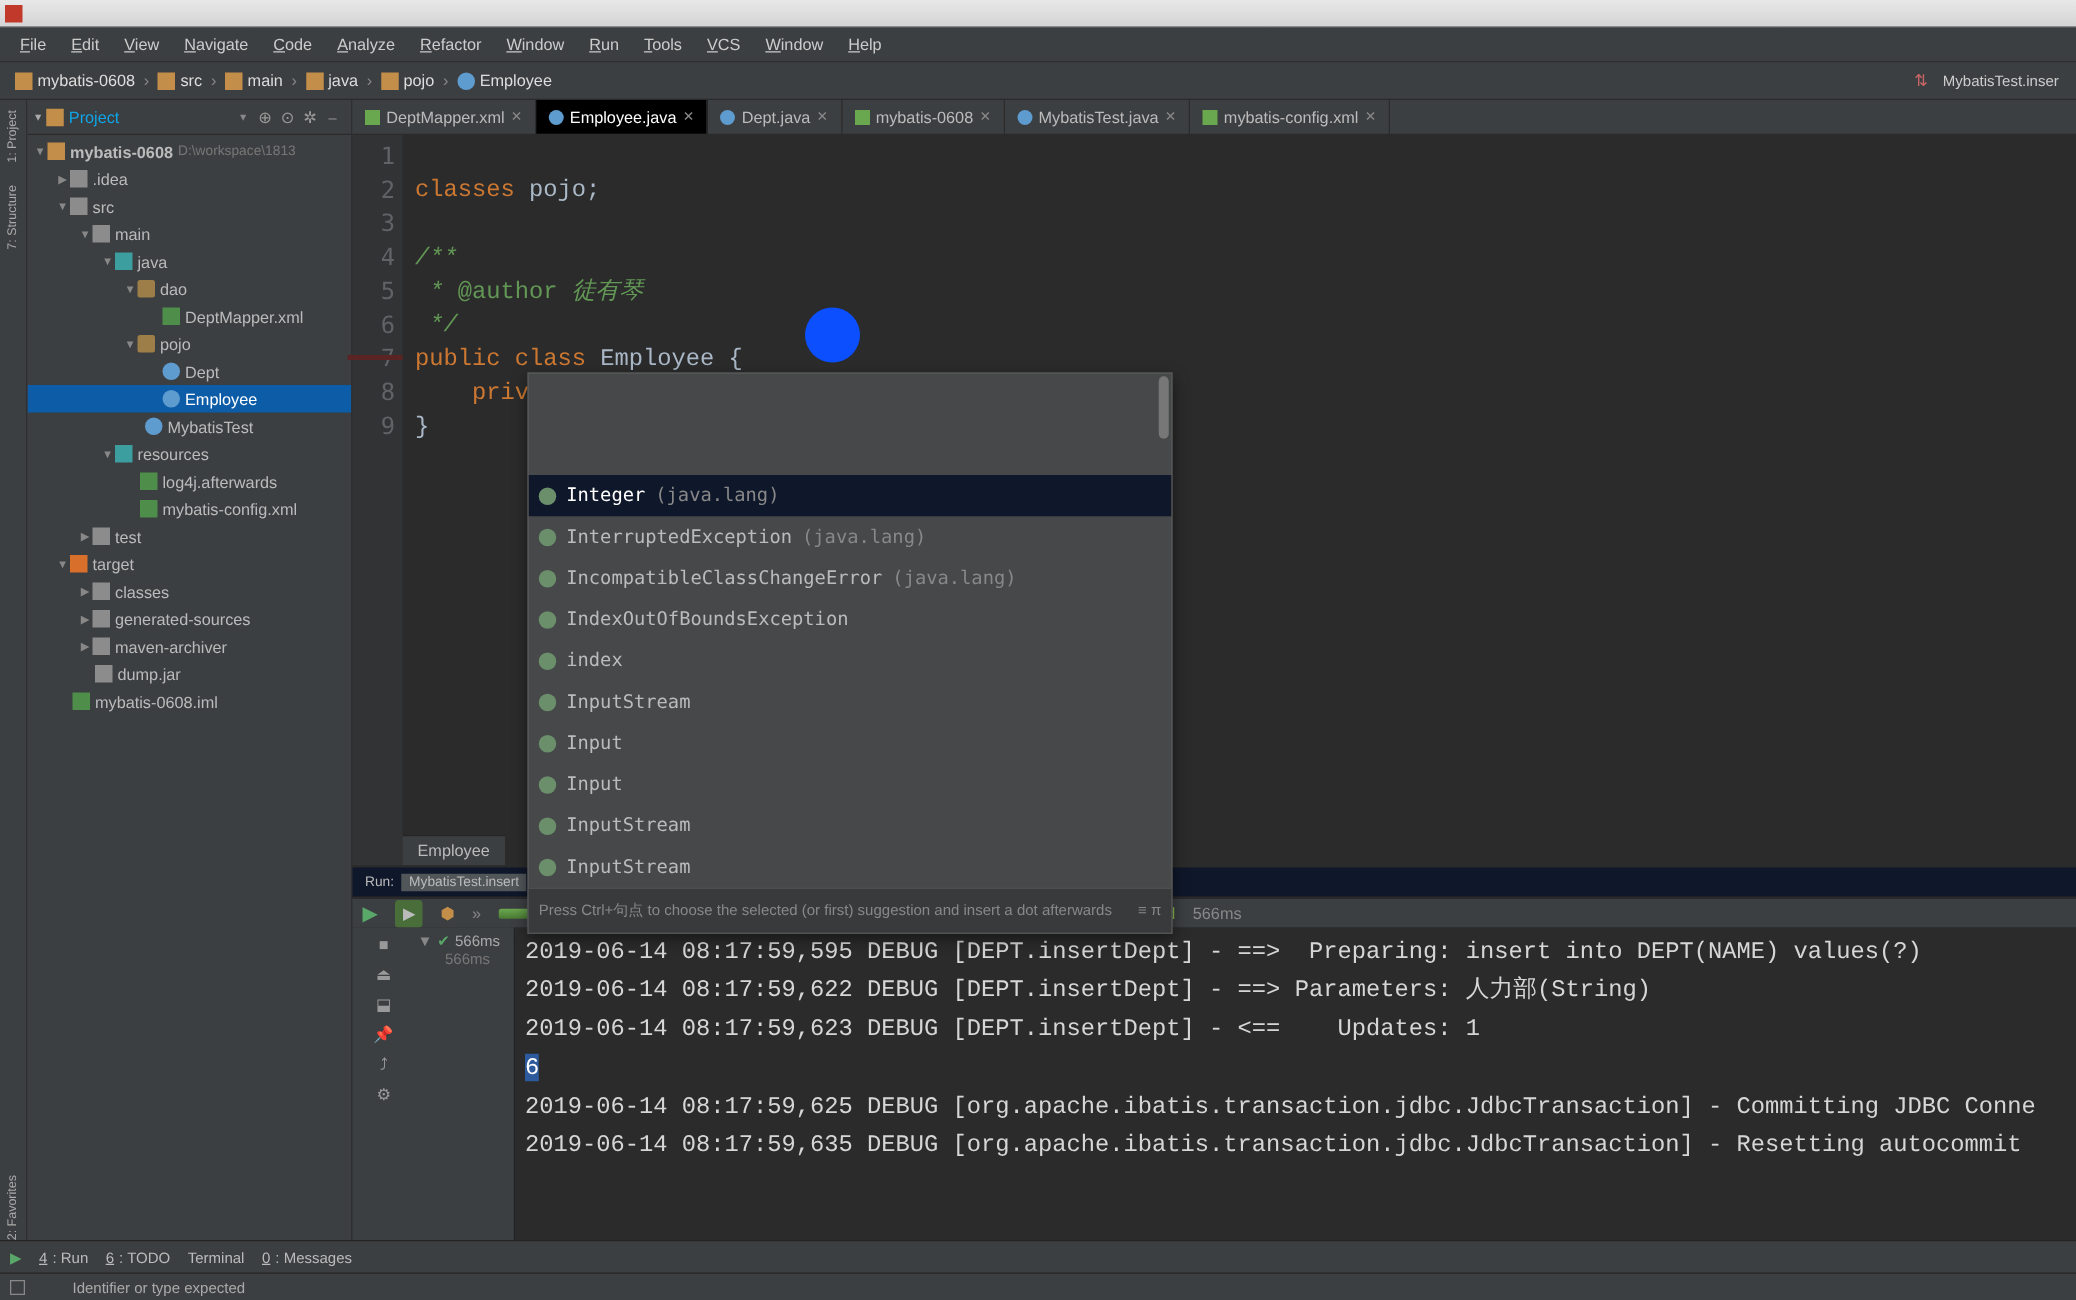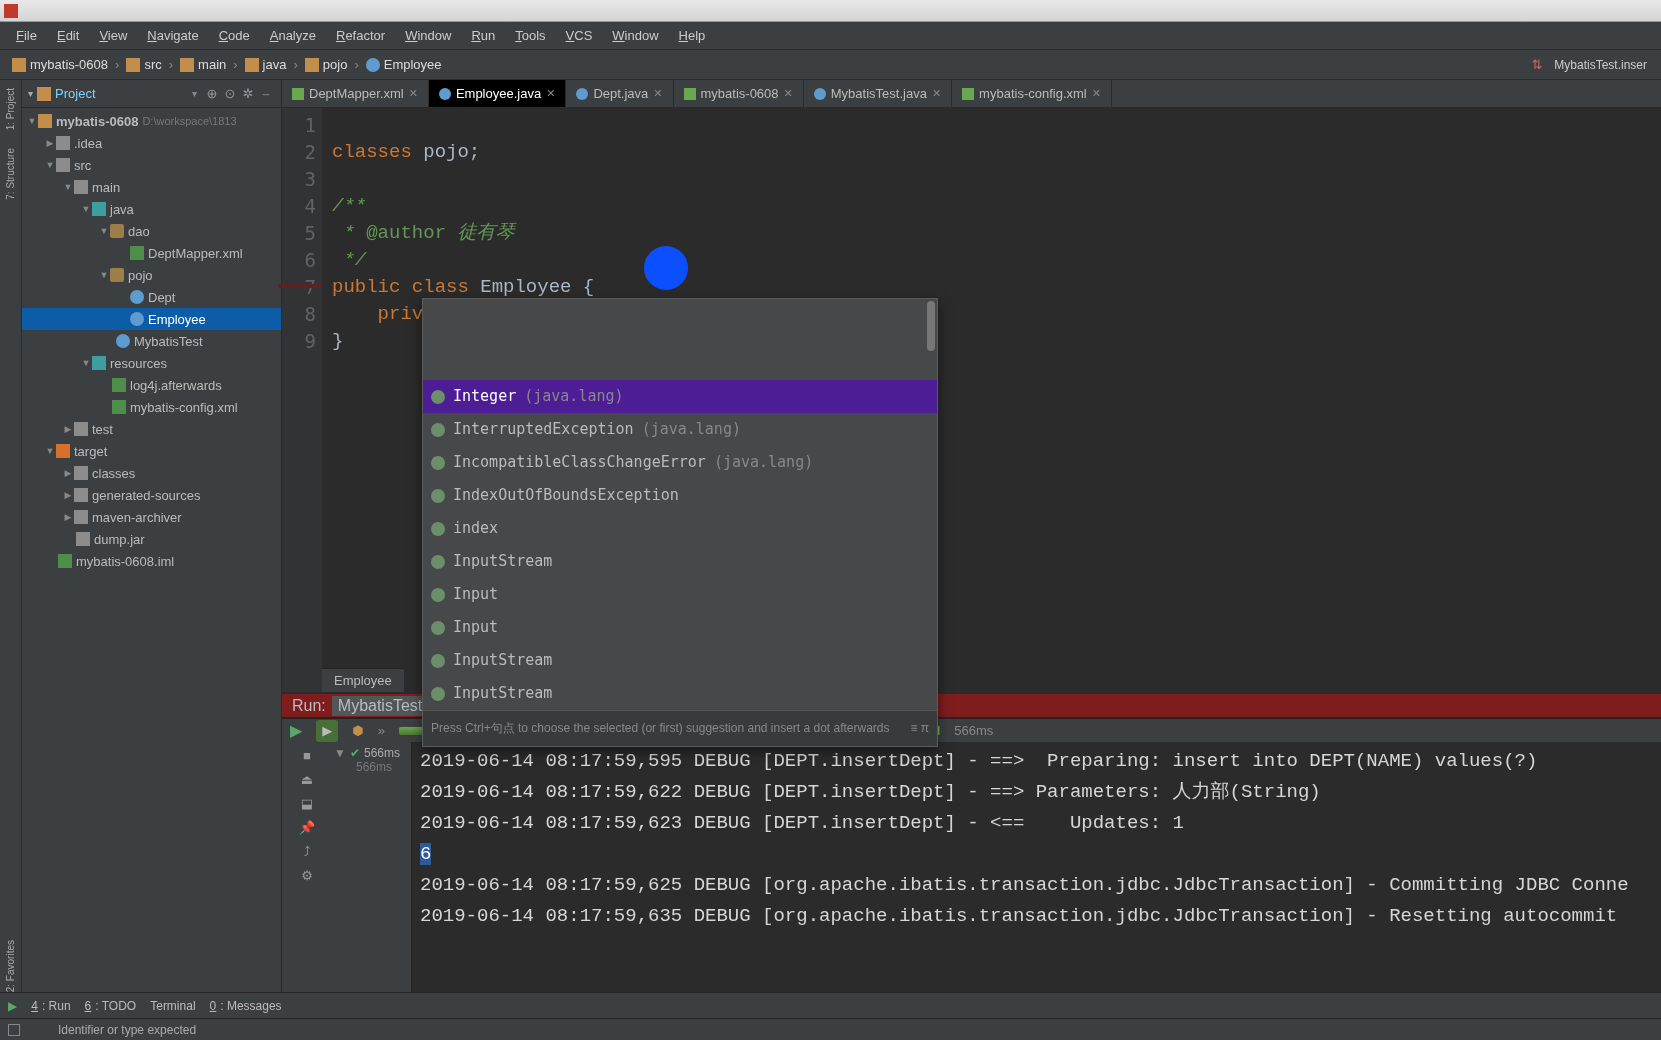--- a/index.html
+++ b/index.html
@@ -67,21 +67,21 @@
   background: #3c3f41;
   border-right: 1px solid #2b2b2b;
   display:flex; flex-direction:column;
 }
 .panel-header {
   display:flex; align-items:center; padding:4px 6px;
   border-bottom:1px solid #2b2b2b;
   height:28px;
 }
 .panel-header .dropdown-icon { font-size:10px; margin-right:4px; color:#aaa;}
-.panel-header .title { flex:1; color:#7dd3fc; }
+.panel-header .title { flex:1; color:#0ea5e9; }
 .panel-header .dd { color:#888; margin-right:6px; font-size:10px;}
 .panel-header .tool { width:16px; height:16px; color:#999; display:flex; align-items:center; justify-content:center; margin:0 1px; cursor:pointer;}
 .tree { flex:1; overflow:auto; padding:2px 0; }
 .tree-row { display:flex; align-items:center; height:22px; white-space:nowrap; cursor:pointer;}
 .tree-row.selected { background:#0d5ca8; color:#fff;}
 .tree-row .arrow { width:12px; text-align:center; color:#888; font-size:9px;}
 .tree-row .icn { width:14px; height:14px; margin-right:4px; flex-shrink:0;}
 .icn.folder { background:#c28e4a; }
 .icn.folder-dark { background:#8c8c8c; }
 .icn.folder-teal { background:#3c9e9e; }
@@ -117,26 +117,26 @@
 .blue-dot { position:absolute; width:44px;height:44px;background:#0b4fff;border-radius:50%; top:138px; left:322px;}
 .error-stripe { position:absolute; top:176px; left:-44px; width:44px; height:4px; background:#5b2424;}
 .code-crumb { position:absolute; bottom:0; left:40px; height:24px; background:#3c3f41; border-top:1px solid #242424; display:flex; align-items:center; padding:0 12px; color:#bbb;}
 .completion-popup {
   position:absolute; top:190px; left:100px; width:516px; background:#46484a;
   border:1px solid #5a5a5a; box-shadow:0 4px 12px rgba(0,0,0,.5);
   font-family:Consolas,monospace; font-size:15px;
 }
 .completion-popup .row { display:flex; align-items:center; padding:3px 8px; color:#bbb; gap:8px;}
 .completion-popup .row .ci { width:14px;height:14px;background:#6b8e6b;border-radius:50%;}
-.completion-popup .row.sel { background:#4c1d95; color:#fff;}
+.completion-popup .row.sel { background:#0f172a; color:#fff;}
 .completion-popup .hint { background:#383a3c; color:#888; padding:4px 8px; font-size:12px; border-top:1px solid #555; font-family:"Segoe UI",sans-serif; display:flex; justify-content:space-between;}
 .completion-popup .scroll { position:absolute; right:2px; top:2px; width:8px; height:50px; background:#777; border-radius:4px;}
 .completion-popup .dim2{color:#888;}
 .run-panel { border-top:2px solid #2b2b2b; background:#2b2b2b; display:flex; flex-direction:column; height:300px;}
-.run-header { height:24px; display:flex; align-items:center; padding:0 10px; background:#7f1d1d; font-size:16px; border-bottom:1px solid #242424; gap:6px;}
+.run-header { height:24px; display:flex; align-items:center; padding:0 10px; background:#0f172a; font-size:11px; border-bottom:1px solid #242424; gap:6px;}
 .run-body { flex:1; display:flex; min-height:0;}
 .run-tools { width:50px; background:#3c3f41; display:flex; flex-direction:column; align-items:center; padding:4px 0; gap:6px;}
 .btn-play { color:#59a869; font-size:16px; cursor:pointer;}
 .btn-play2 { width:22px;height:22px; background:#4a6e3a; border-radius:3px; display:flex;align-items:center;justify-content:center; cursor:pointer;}
 .btn-icn { width:18px;height:18px; color:#999; cursor:pointer; font-size:13px; display:flex; align-items:center; justify-content:center;}
 .run-tree { width:80px; background:#3c3f41; border-right:1px solid #242424; font-size:12px; padding:4px 2px; color:#aaa;}
 .run-status-bar { height:24px; background:#3c3f41; display:flex; align-items:center; padding:0 8px; gap:14px; border-top:1px solid #242424;}
 .progress { flex:0 0 450px; height:8px; background:linear-gradient(#6aa84f,#4a7a33); border-radius:2px;}
 .console {
   flex:1; background:#2b2b2b; color:#d6d6d6;

